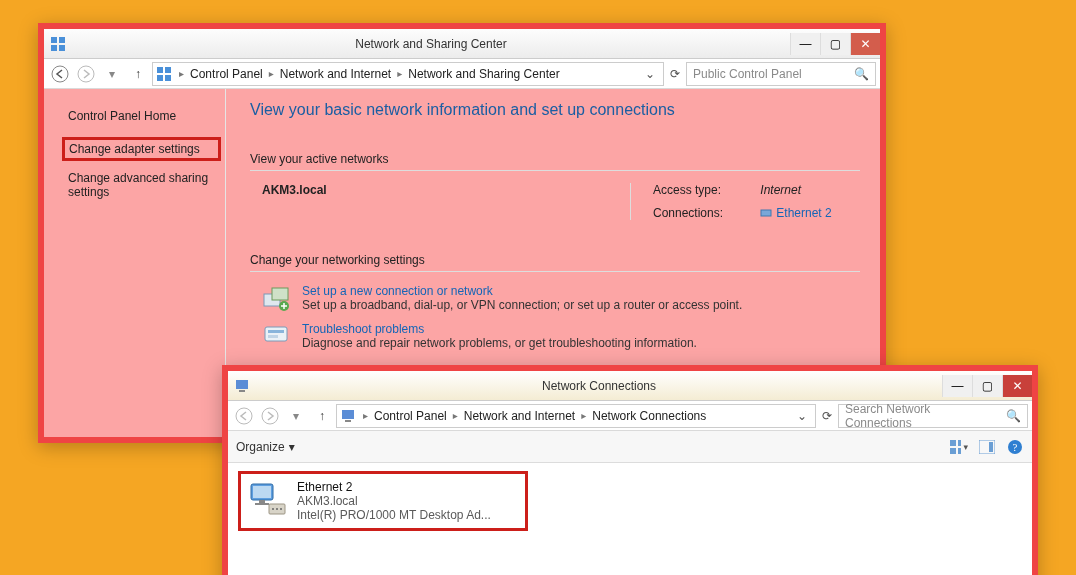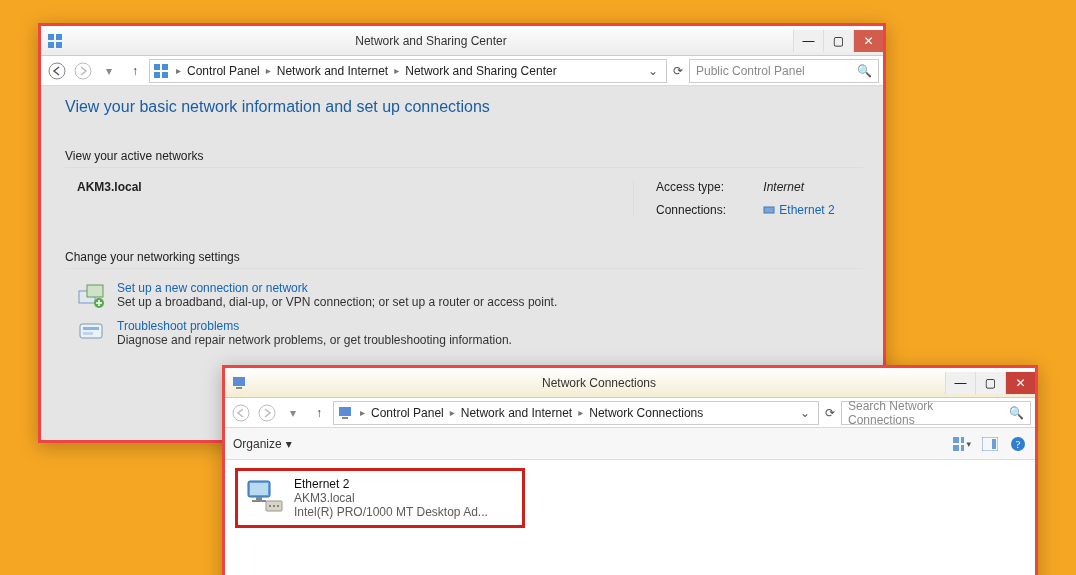--- a/index.html
+++ b/index.html
@@ -8,22 +8,22 @@
     font-family: "Segoe UI", Tahoma, sans-serif;
     font-size: 12px;
     width: 1076px;
     height: 575px;
     overflow: hidden;
     position: relative;
   }
   
   .window {
     position: absolute;
-    background: #e5e5e5;
-    border: 3px solid #ef4444;
+    background: #fca5a5;
+    border: 6px solid #ef4444;
     box-shadow: 0 4px 18px rgba(0,0,0,0.25);
   }
   .win1 { left: 38px; top: 23px; width: 848px; height: 420px; }
   .win2 { left: 222px; top: 365px; width: 816px; height: 260px; }
 
   .titlebar {
     display: flex;
     align-items: center;
     height: 30px;
     background: linear-gradient(#fdfdfd,#ececec);
@@ -236,20 +236,27 @@
       <span class="dropdown-ctl" style="margin-left:auto">⌄</span>
     </div>
     <div class="refresh-btn">⟳</div>
     <div class="searchbox">
       <span>Public Control Panel</span>
       <span class="mag">🔍</span>
     </div>
   </div>
 
   <div class="body1">
+    <div class="sidebar">
+      <div class="sidebar-item">Control Panel Home</div>
+      <div class="hl-red">
+        <div class="sidebar-item" style="margin:0;padding:0">Change adapter settings</div>
+      </div>
+      <div class="sidebar-item">Change advanced sharing settings</div>
+    </div>
 
     <div class="main1">
       <div class="main-title">View your basic network information and set up connections</div>
 
       <div class="section-label">View your active networks</div>
       <div class="hr"></div>
 
       <div class="netrow">
         <div class="netleft">
           <div class="netname">AKM3.local</div>

